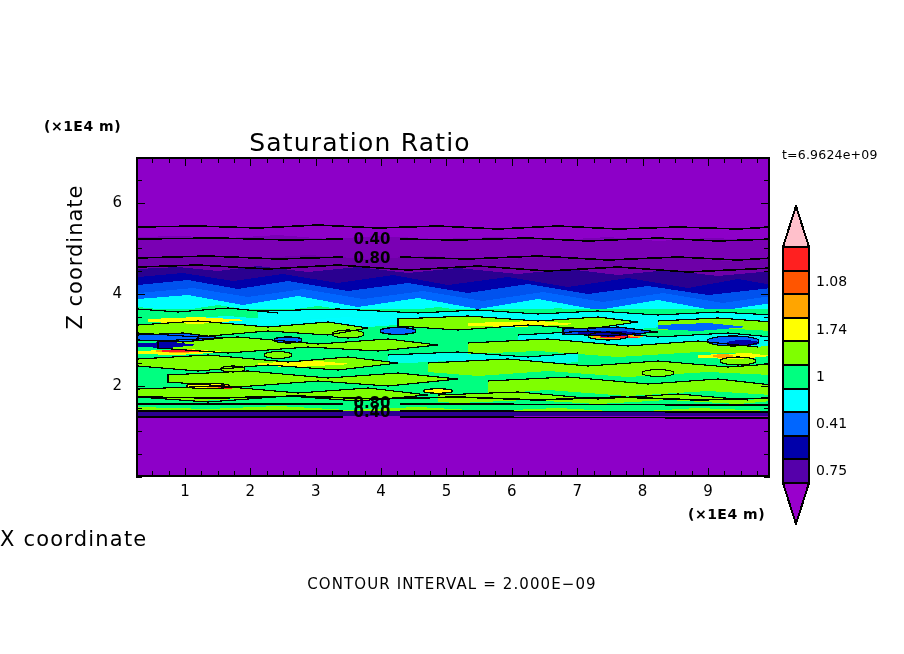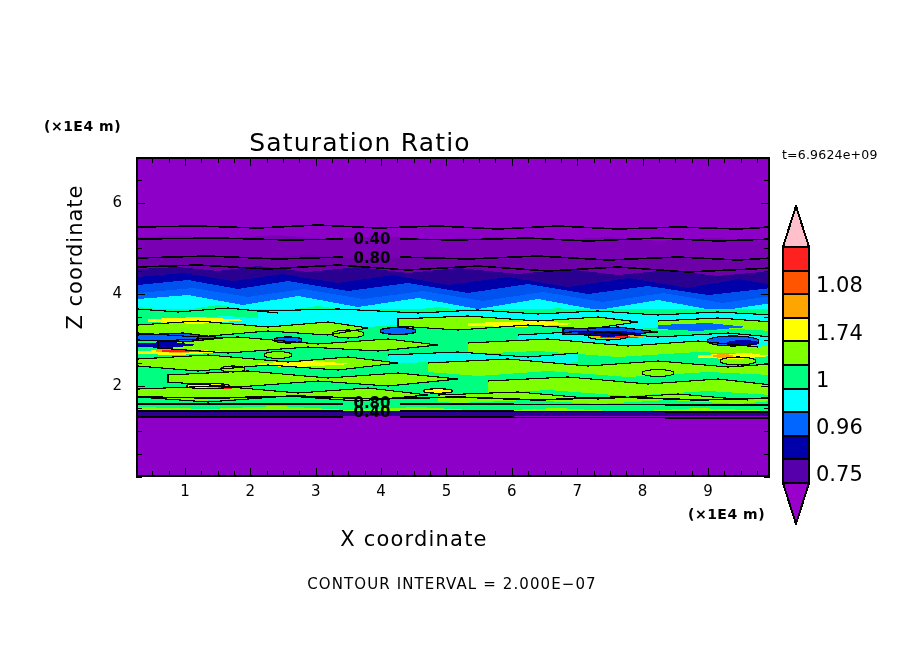--- a/index.html
+++ b/index.html
@@ -12,21 +12,21 @@
   .unit-top-left{position:absolute;left:44px;top:118px;font-size:14px;
     font-weight:bold;letter-spacing:.5px;}
   .unit-bottom-right{position:absolute;left:688px;top:506px;font-size:14px;
     font-weight:bold;letter-spacing:.5px;}
   .time-annot{position:absolute;left:782px;top:147px;font-size:12.5px;
     letter-spacing:.2px;}
 
   .ylabel{position:absolute;left:-25px;top:245px;width:200px;text-align:center;
     font-size:21px;letter-spacing:1px;transform:rotate(-90deg);
     transform-origin:50% 50%;}
-  .xlabel{position:absolute;left:0;top:527px;width:828px;text-align:center;
+  .xlabel{position:absolute;left:0;top:527px;width:828px;text-align:left;
     font-size:21px;letter-spacing:1.2px;}
   .footer{position:absolute;left:0;top:575px;width:904px;text-align:center;
     font-size:15px;letter-spacing:1.1px;}
 
   
   #plot{position:absolute;left:136px;top:157px;width:634px;height:320px;
     border:2px solid #000;box-sizing:border-box;overflow:hidden;
     background:#8d00c8;}
   #plotsvg{position:absolute;left:0;top:0;}
 
@@ -34,34 +34,34 @@
   .tick-x{position:absolute;width:1px;background:#000;top:-1px;}
   .tick-y{position:absolute;height:1px;background:#000;left:-1px;}
 
   .xt-lab{position:absolute;top:482px;font-size:15px;width:30px;
     text-align:center;margin-left:-15px;}
   .yt-lab{position:absolute;left:96px;font-size:15px;width:26px;
     text-align:right;}
 
   
   #cbar{position:absolute;left:781px;top:205px;width:30px;height:320px;}
-  .cb-lab{position:absolute;left:816px;font-size:21px;text-align:center;}
+  .cb-lab{position:absolute;left:816px;font-size:14px;text-align:center;}
 </style>
 </head>
 <body>
 
 <div class="plot-title">Saturation Ratio</div>
 
 <div class="unit-top-left">(×1E4 m)</div>
 <div class="time-annot">t=6.9624e+09</div>
 
 <div class="ylabel">Z coordinate</div>
 <div class="xlabel">X coordinate</div>
 <div class="unit-bottom-right">(×1E4 m)</div>
-<div class="footer">CONTOUR INTERVAL = 2.000E−07</div>
+<div class="footer">CONTOUR INTERVAL = 2.000E−09</div>
 
 <div id="plot">
   <svg id="plotsvg" width="634" height="320" viewBox="0 0 634 320">
     <defs>
       <clipPath id="clipAll">
           <rect x="0" y="0" width="634" height="320"></rect>
         </clipPath>
     </defs>
     <g clip-path="url(#clipAll)" shape-rendering="crispEdges">
 
@@ -378,15 +378,15 @@
         <rect x="2" y="230.8" width="26" height="23.6" fill="#0000aa" stroke="#000" stroke-width="2"></rect>
         <rect x="2" y="254.4" width="26" height="23.6" fill="#5500aa" stroke="#000" stroke-width="2"></rect>
         <path d="M2,278 L28,278 L15,319 Z" fill="#9900cc" stroke="#000" stroke-width="2"></path>
       </g>
   </svg>
 </div>
 <div id="cb-labels">
     <div class="cb-lab" style="top: 273.4px;">1.08</div>
     <div class="cb-lab" style="top: 320.6px;">1.74</div>
     <div class="cb-lab" style="top: 367.8px;">1</div>
-    <div class="cb-lab" style="top: 415px;">0.96</div>
+    <div class="cb-lab" style="top: 415px;">0.41</div>
     <div class="cb-lab" style="top: 462.2px;">0.75</div>
   </div>
 
 </body></html>

